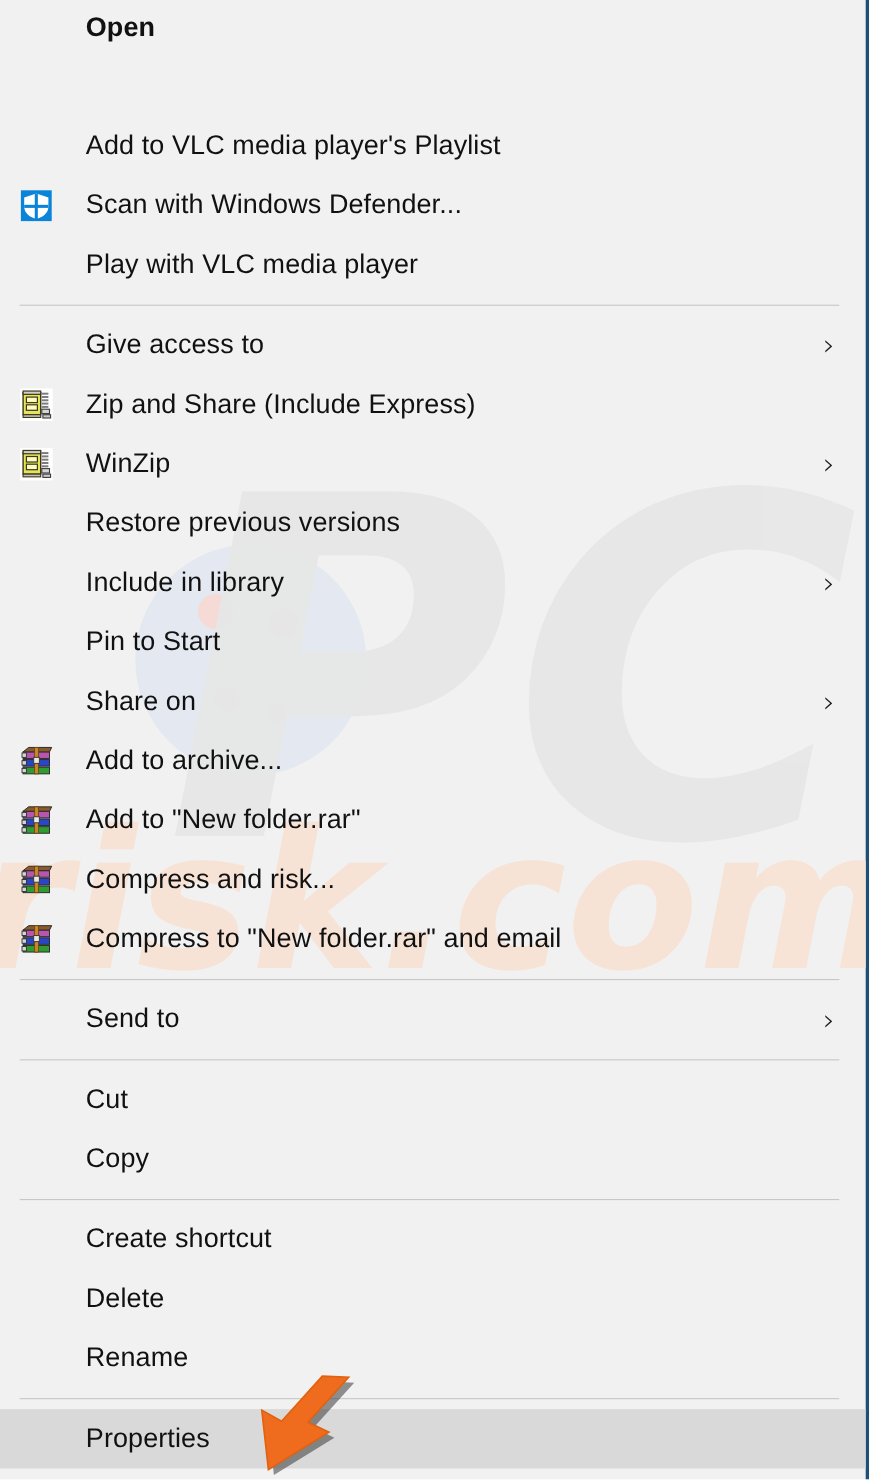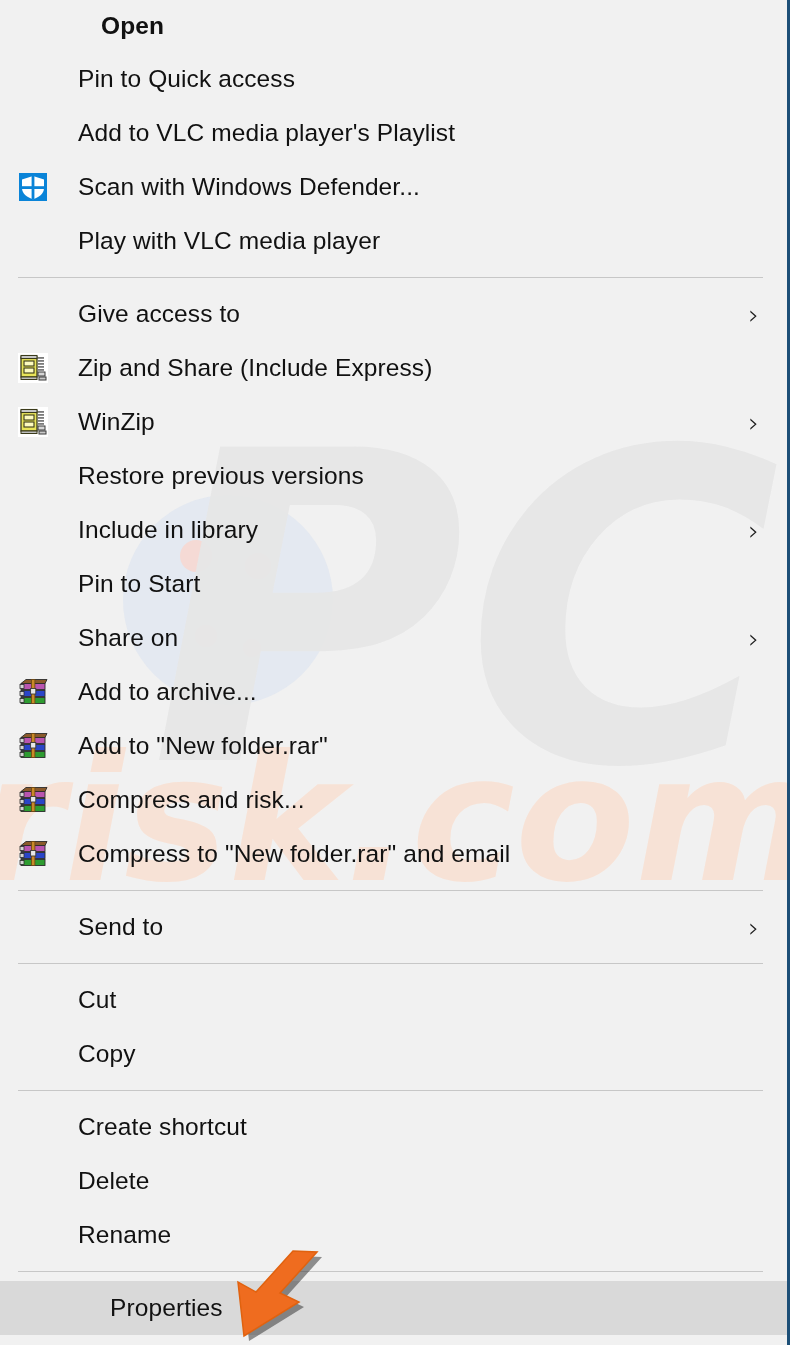--- a/index.html
+++ b/index.html
@@ -46,42 +46,41 @@
     display: flex;
     align-items: center;
     height: 54px;
     box-sizing: border-box;
     padding-left: 18px;
     padding-right: 18px;
   }
   .menu-item.first-item { height: 52px; }
   .menu-item.selected {
     background: #d9d9d9;
-    gap: 32px;
   }
 
   .item-icon {
     width: 30px;
     min-width: 30px;
     height: 30px;
     display: flex;
     align-items: center;
     justify-content: center;
     margin-right: 30px;
   }
   .item-icon.blank { background: transparent; }
 
   .item-label {
     font-size: 24.5px;
     color: #111111;
     line-height: 1;
     letter-spacing: 0.1px;
     white-space: nowrap;
   }
-  .item-label.bold { font-weight: bold; margin-left: 23px; }
+  .item-label.bold { font-weight: bold; }
 
   .chevron {
     margin-left: auto;
     font-size: 27px;
     color: #1a1a1a;
     line-height: 1;
     font-family: "DejaVu Sans", sans-serif;
     font-weight: 300;
     padding-right: 10px;
   }
@@ -123,21 +122,20 @@
     <text x="-22" y="880" font-family="'DejaVu Sans', sans-serif" font-size="175" font-weight="bold" font-style="italic" fill="#f8e2d5" opacity="0.95">risk.com</text>
   </svg>
 
   <div class="menu-list">
       <div class="menu-item first-item">
         <span class="item-icon blank"></span>
         <span class="item-label bold">Open</span>
       </div>
       <div class="menu-item">
         <span class="item-icon blank"></span>
-        <span class="item-label">Pin to Quick access</span>
       </div>
       <div class="menu-item">
         <span class="item-icon blank"></span>
         <span class="item-label">Add to VLC media player's Playlist</span>
       </div>
       <div class="menu-item">
         <span class="item-icon">
           <svg width="30" height="30" viewBox="0 0 30 30" xmlns="http://www.w3.org/2000/svg">
             <rect x="1" y="1" width="28" height="28" fill="#0a84d8"></rect>
             <path d="M15 4 L26 7.5 V16 C26 22 20.5 25.6 15 27.2 C9.5 25.6 4 22 4 16 V7.5 Z" fill="#ffffff"></path>

